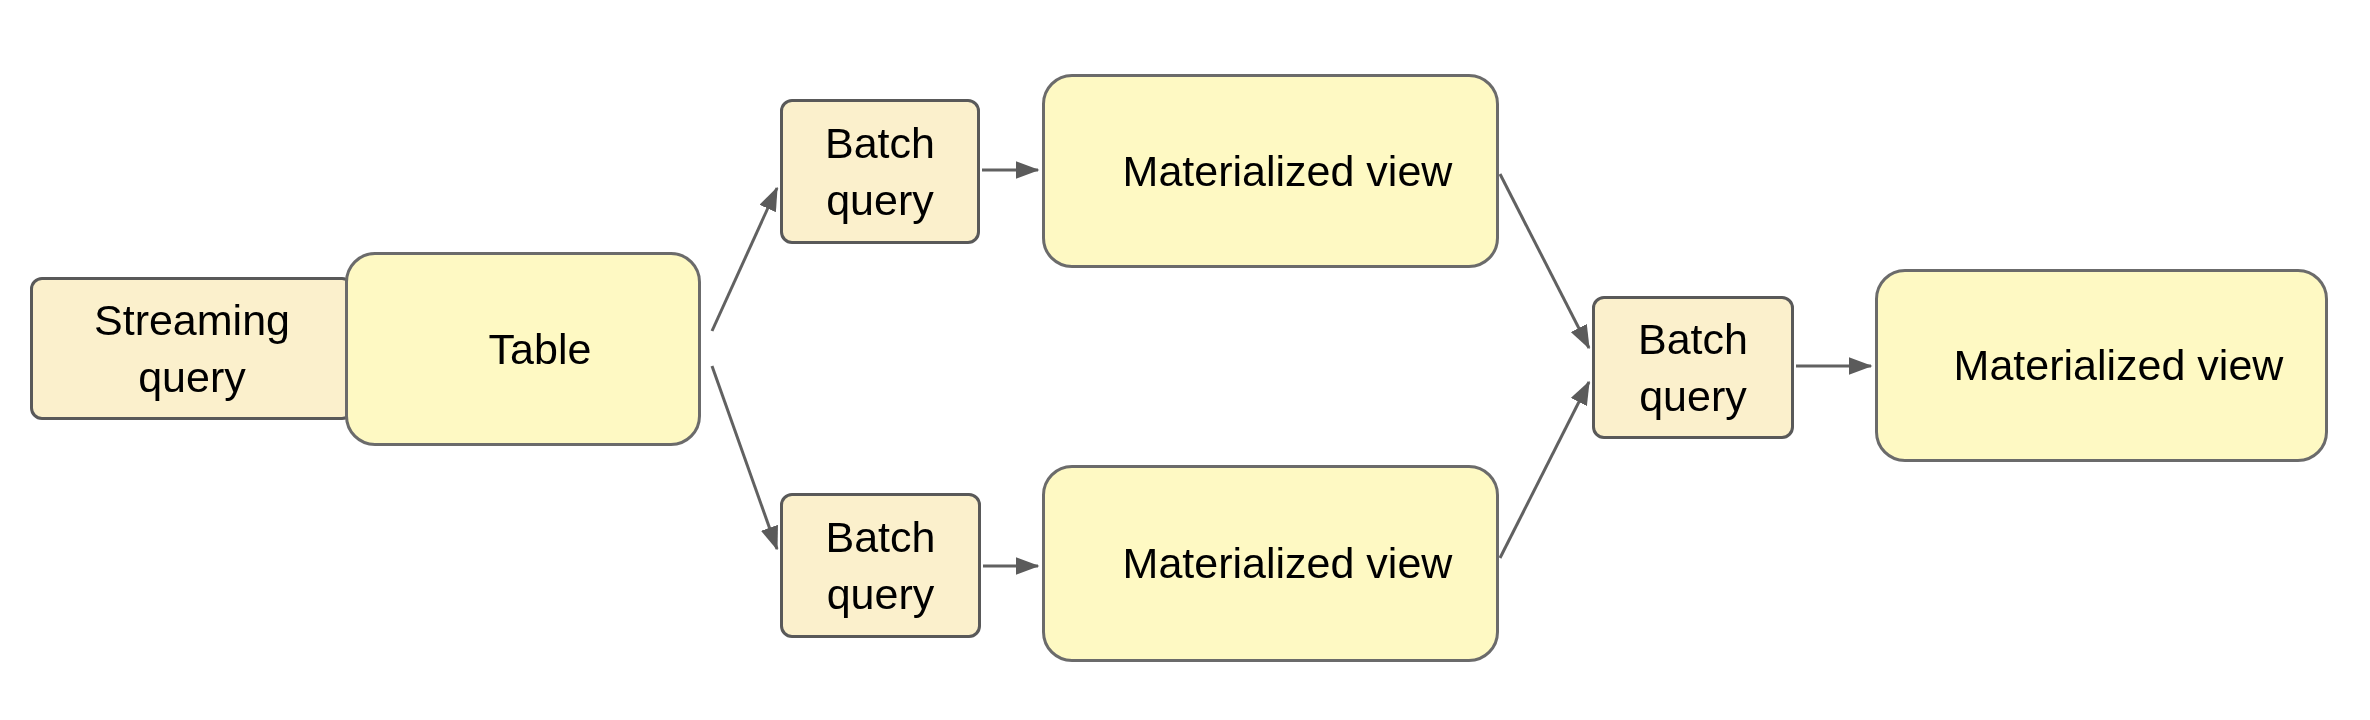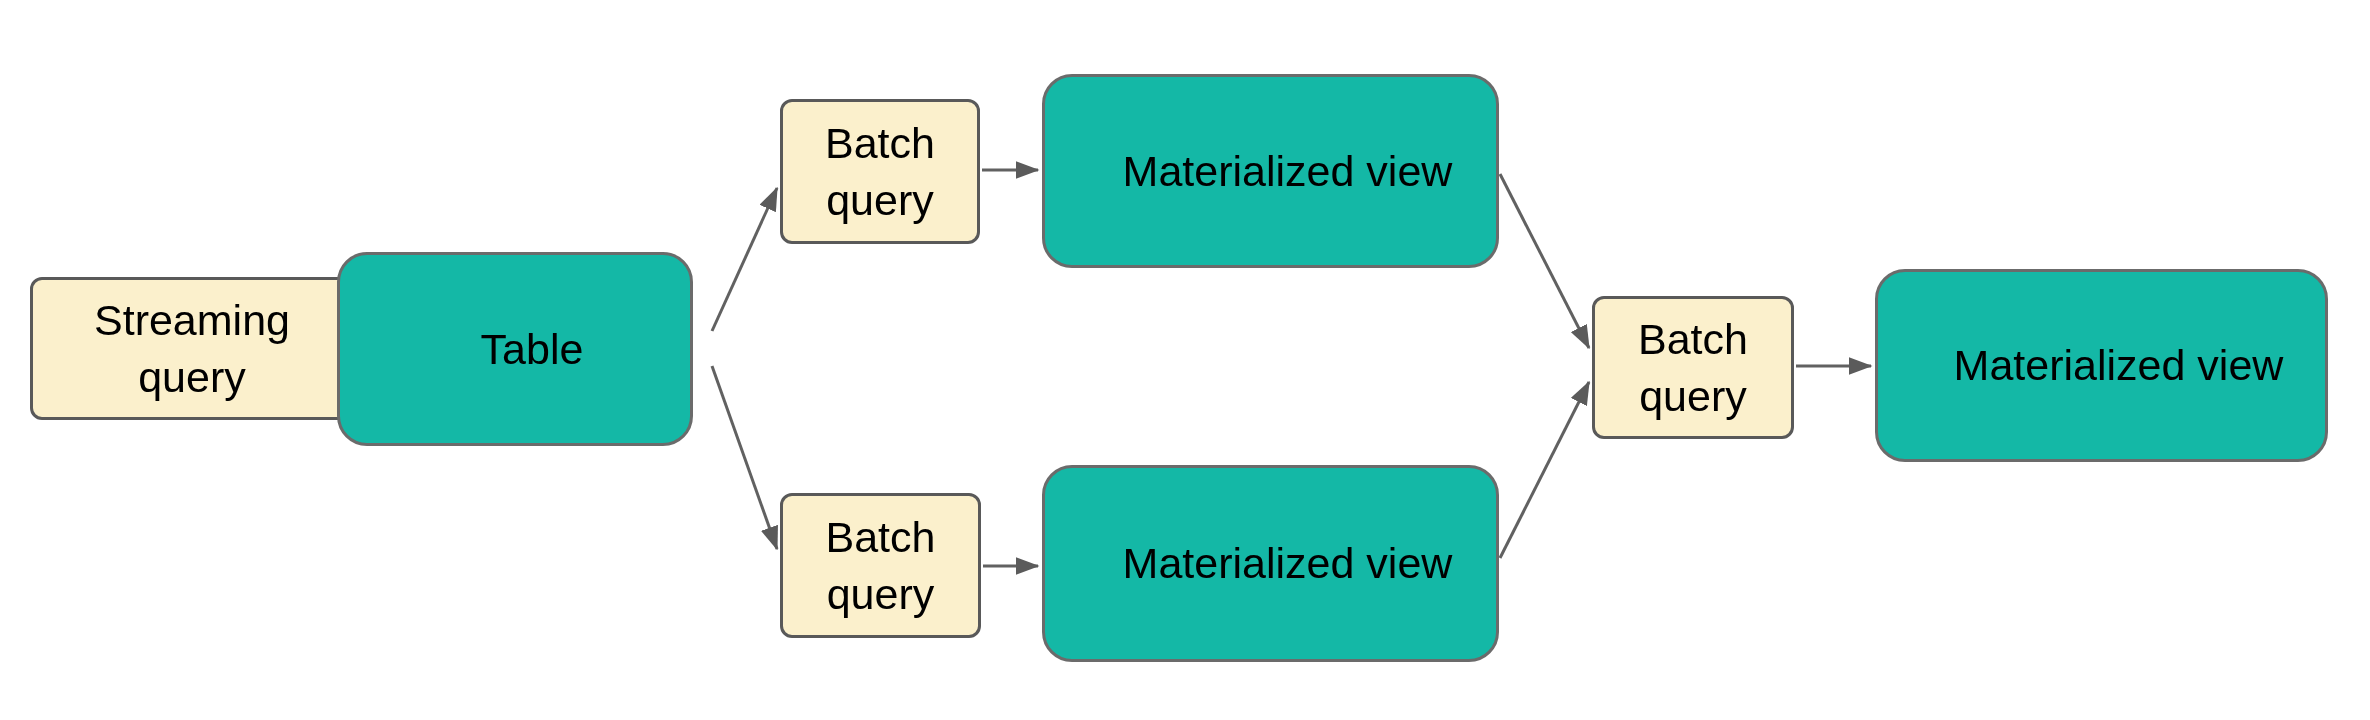--- a/index.html
+++ b/index.html
@@ -26,21 +26,21 @@
     line-height: 1.32;
     color: #000000;
     padding: 6px 14px;
   }
   .node.process {
     background: #fbf0cc;
     border: 3px solid #595959;
     border-radius: 12px;
   }
   .node.store {
-    background: #14b8a6;
+    background: #fef9c3;
     border: 3px solid #6b6b6b;
     border-radius: 30px;
     padding-left: 48px;
   }
   #edges {
     position: absolute;
     left: 0;
     top: 0;
     width: 2370px;
     height: 720px;
@@ -69,21 +69,21 @@
     <line x1="983" y1="566" x2="1038" y2="566" marker-end="url(#ah)"></line>
     <line x1="1500" y1="174" x2="1589" y2="348" marker-end="url(#ah)"></line>
     <line x1="1500" y1="558" x2="1589" y2="382" marker-end="url(#ah)"></line>
     <line x1="1796" y1="366" x2="1871" y2="366" marker-end="url(#ah)"></line>
   </svg>
 
   <div class="node process" style="left:30px; top:277px; width:324px; height:143px;">
     <span>Streaming query</span>
   </div>
 
-  <div class="node store" style="left:337px; top:252px; width:356px; height:194px;">
+  <div class="node store" style="left:345px; top:252px; width:356px; height:194px;">
     <span>Table</span>
   </div>
 
   <div class="node process" style="left:780px; top:99px; width:200px; height:145px;">
     <span>Batch query</span>
   </div>
 
   <div class="node store" style="left:1042px; top:74px; width:457px; height:194px;">
     <span>Materialized view</span>
   </div>

